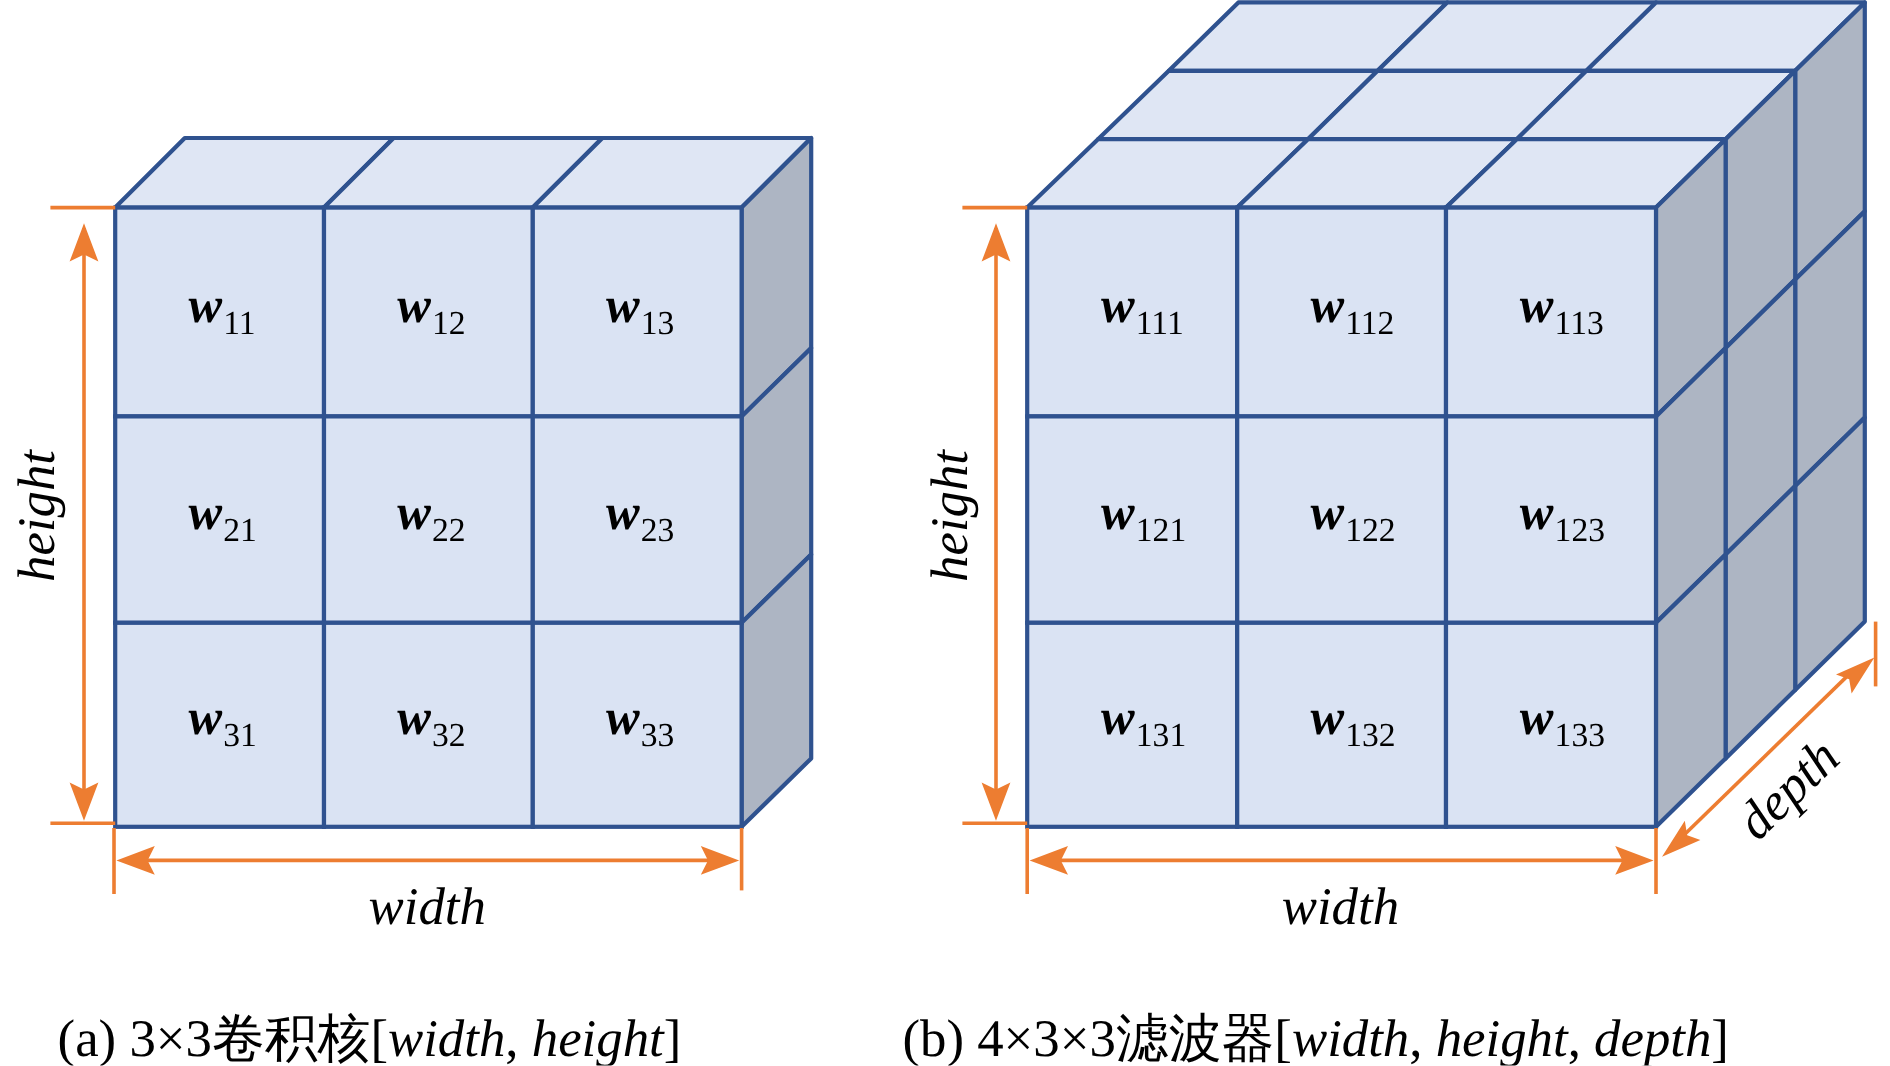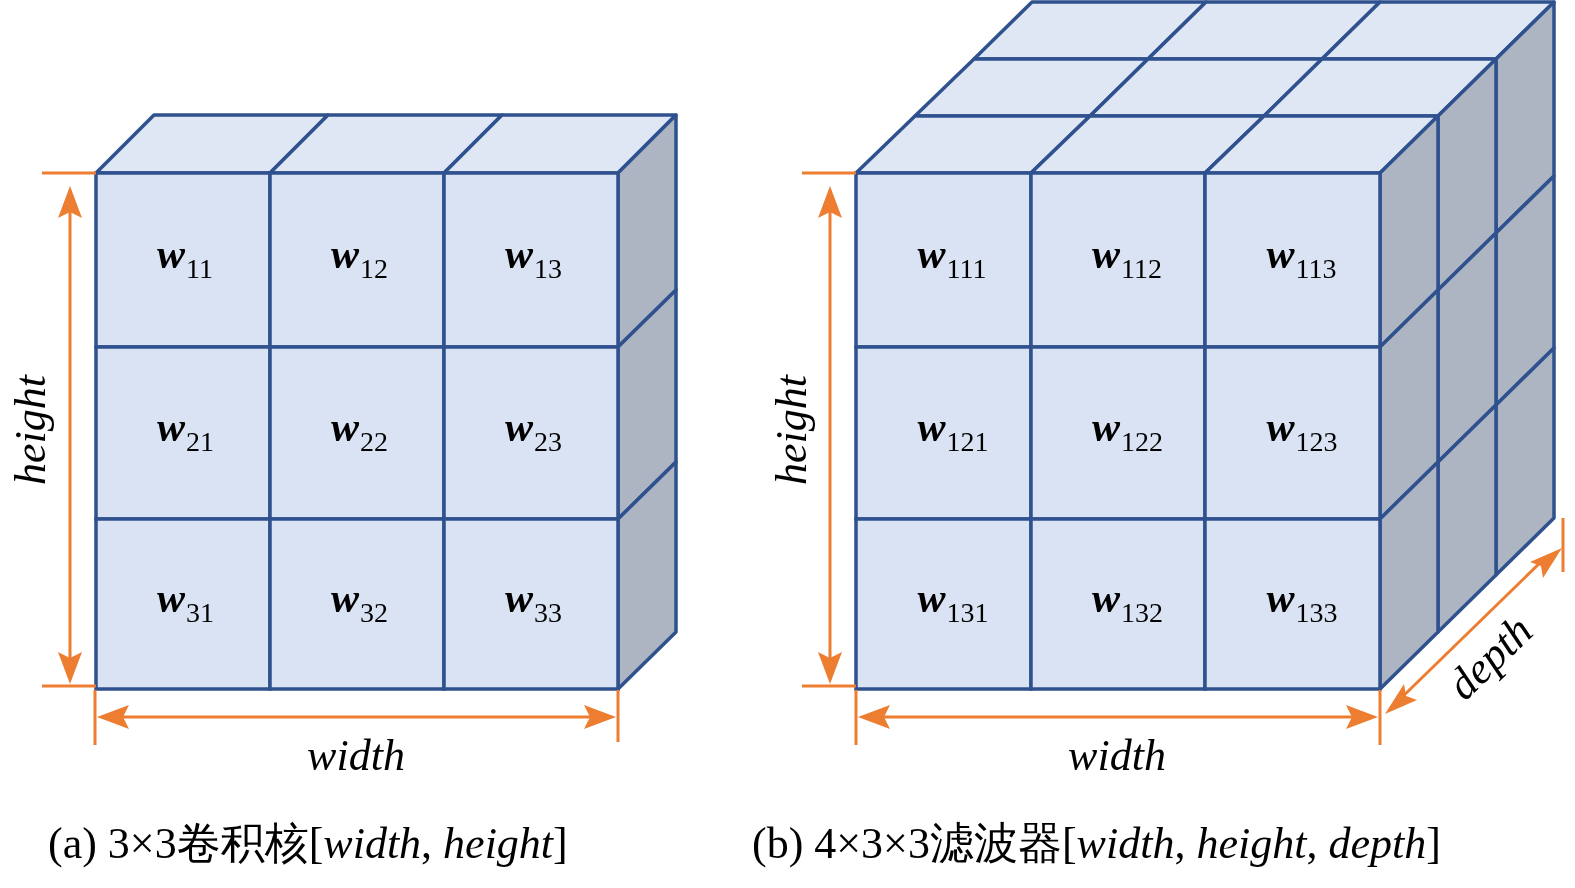--- a/index.html
+++ b/index.html
@@ -1,21 +1,21 @@
 <!DOCTYPE html>
 <html><head>
 <meta charset="utf-8">
 <style>
   html, body { margin: 0; padding: 0; background: #ffffff; }
   body { width: 1575px; height: 888px; position: relative; overflow: hidden; }
   svg { position: absolute; left: 0; top: 0; }
   .wlabel { font-family: "Liberation Serif", "DejaVu Serif", serif; font-style: italic; font-weight: bold; font-size: 42px; fill: #000; }
   .wsub { font-family: "Liberation Serif", "DejaVu Serif", serif; font-size: 28px; fill: #000; font-style: normal; font-weight: normal; }
   .dimtext { font-family: "Liberation Serif", "DejaVu Serif", serif; font-style: italic; font-size: 44px; fill: #000; }
-  .caption { position: absolute; top: 822px; font-family: "Liberation Serif", "DejaVu Serif", serif; font-size: 44px; color: #000; white-space: nowrap; line-height: 1; }
+  .caption { position: absolute; top: 844px; font-family: "Liberation Serif", "DejaVu Serif", serif; font-size: 44px; color: #000; white-space: nowrap; line-height: 1; }
   .caption i { font-style: italic; }
   .front { fill: #dae3f3; stroke: #2f528f; stroke-width: 3.5; }
   .top { fill: #dfe6f4; stroke: #2f528f; stroke-width: 3.5; stroke-linejoin: round; }
   .side { fill: #adb5c3; stroke: #2f528f; stroke-width: 3.5; stroke-linejoin: round; }
   .dim { stroke: #ed7d31; stroke-width: 3; fill: none; }
   .arrowhead { fill: #ed7d31; }
 </style>
 </head>
 <body>
 

